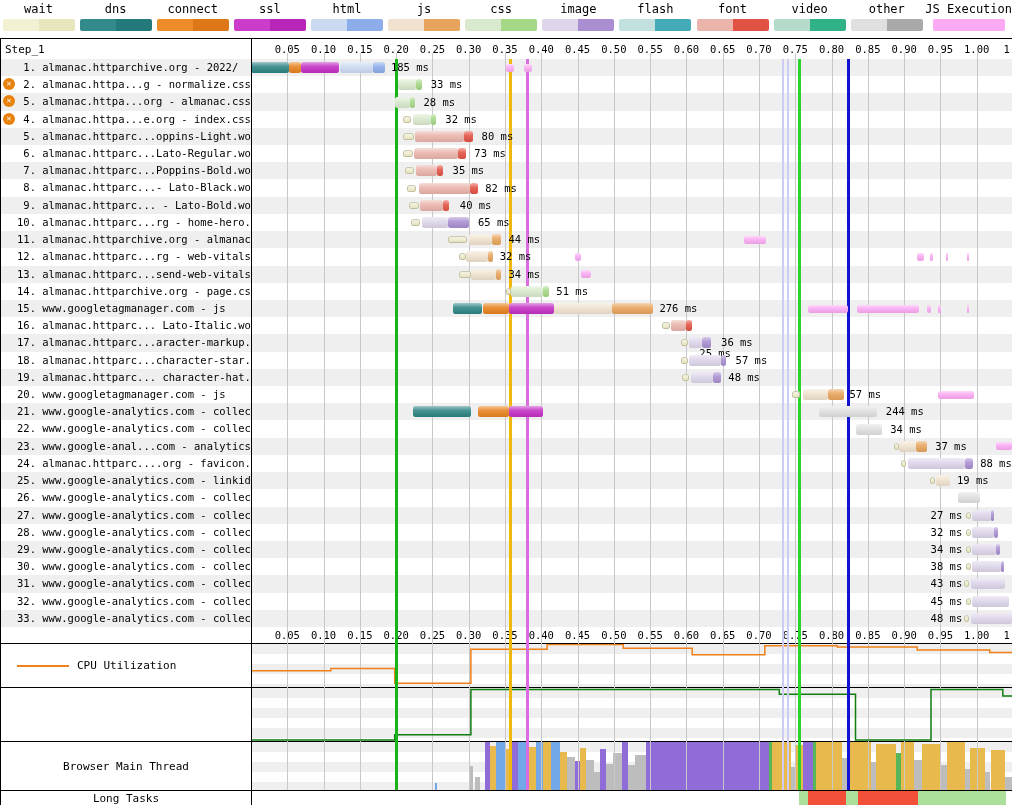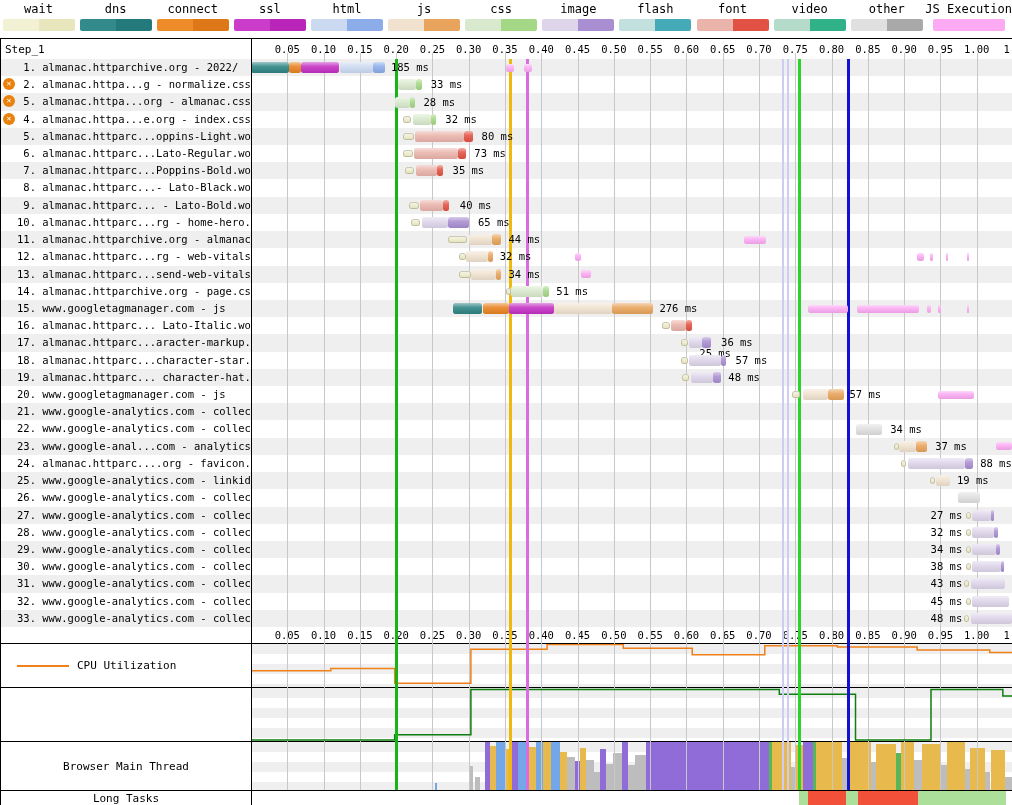--- a/index.html
+++ b/index.html
@@ -310,20 +310,26 @@
           <div class="seg seg-main" style="left: 163.286px; width: 43.5429px; top: 3.10606px; height: 11px; background-color: rgb(234, 180, 171);"></div>
           <div class="seg seg-main" style="left: 206.829px; width: 7.98286px; top: 3.10606px; height: 11px; background-color: rgb(226, 82, 68);"></div>
           <span class="ms-label" style="top: 2.10606px; left: 223.343px;">73 ms</span>
         </div>
         <div style="position: absolute; left: 0px; top: 103.273px; width: 762px; height: 17.2121px;">
           <div class="seg seg-wait" style="left: 153.851px; width: 9.43429px; top: 5.10606px; height: 7px; background-color: rgb(239, 236, 197);"></div>
           <div class="seg seg-main" style="left: 165.463px; width: 20.32px; top: 3.10606px; height: 11px; background-color: rgb(234, 180, 171);"></div>
           <div class="seg seg-main" style="left: 185.783px; width: 5.80571px; top: 3.10606px; height: 11px; background-color: rgb(226, 82, 68);"></div>
           <span class="ms-label" style="top: 2.10606px; left: 201.571px;">35 ms</span>
         </div>
+        <div style="position: absolute; left: 0px; top: 120.485px; width: 762px; height: 17.2121px;">
+          <div class="seg seg-wait" style="left: 156.029px; width: 9.43429px; top: 5.10606px; height: 7px; background-color: rgb(239, 236, 197);"></div>
+          <div class="seg seg-main" style="left: 167.64px; width: 51.5257px; top: 3.10606px; height: 11px; background-color: rgb(234, 180, 171);"></div>
+          <div class="seg seg-main" style="left: 219.166px; width: 7.98286px; top: 3.10606px; height: 11px; background-color: rgb(226, 82, 68);"></div>
+          <span class="ms-label" style="top: 2.10606px; left: 234.229px;">82 ms</span>
+        </div>
         <div style="position: absolute; left: 0px; top: 137.697px; width: 762px; height: 17.2121px;">
           <div class="seg seg-wait" style="left: 158.206px; width: 9.43429px; top: 5.10606px; height: 7px; background-color: rgb(239, 236, 197);"></div>
           <div class="seg seg-main" style="left: 169.091px; width: 22.4971px; top: 3.10606px; height: 11px; background-color: rgb(234, 180, 171);"></div>
           <div class="seg seg-main" style="left: 191.589px; width: 6.53143px; top: 3.10606px; height: 11px; background-color: rgb(226, 82, 68);"></div>
           <span class="ms-label" style="top: 2.10606px; left: 208.829px;">40 ms</span>
         </div>
         <div style="position: absolute; left: 0px; top: 154.909px; width: 762px; height: 17.2121px;">
           <div class="seg seg-wait" style="left: 160.383px; width: 8.70857px; top: 5.10606px; height: 7px; background-color: rgb(239, 236, 197);"></div>
           <div class="seg seg-main" style="left: 170.543px; width: 26.8514px; top: 3.10606px; height: 11px; background-color: rgb(222, 213, 234);"></div>
           <div class="seg seg-main" style="left: 197.394px; width: 20.32px; top: 3.10606px; height: 11px; background-color: rgb(169, 143, 209);"></div>
@@ -396,20 +402,27 @@
           <div class="seg seg-main" style="left: 439.783px; width: 21.7714px; top: 3.10606px; height: 11px; background-color: rgb(222, 213, 234);"></div>
           <div class="seg seg-main" style="left: 461.554px; width: 8.70857px; top: 3.10606px; height: 11px; background-color: rgb(169, 143, 209);"></div>
           <span class="ms-label" style="top: 2.10606px; left: 477.343px;">48 ms</span>
         </div>
         <div style="position: absolute; left: 0px; top: 327.03px; width: 762px; height: 17.2121px;">
           <div class="seg seg-wait" style="left: 540.657px; width: 8.70857px; top: 5.10606px; height: 7px; background-color: rgb(239, 236, 197);"></div>
           <div class="seg seg-main" style="left: 551.543px; width: 25.4px; top: 3.10606px; height: 11px; background-color: rgb(240, 226, 207);"></div>
           <div class="seg seg-main" style="left: 576.943px; width: 15.9657px; top: 3.10606px; height: 11px; background-color: rgb(232, 164, 92);"></div>
           <div class="seg seg-main" style="left: 686.526px; width: 36.2857px; top: 4.60606px; height: 8px; background-color: rgb(251, 170, 243);"></div>
           <span class="ms-label" style="top: 2.10606px; left: 598.537px;">57 ms</span>
+        </div>
+        <div style="position: absolute; left: 0px; top: 344.242px; width: 762px; height: 17.2121px;">
+          <div class="seg seg-main" style="left: 161.834px; width: 58.0571px; top: 3.10606px; height: 11px; background-color: rgb(45, 132, 132);"></div>
+          <div class="seg seg-main" style="left: 227.149px; width: 30.48px; top: 3.10606px; height: 11px; background-color: rgb(232, 130, 31);"></div>
+          <div class="seg seg-main" style="left: 257.629px; width: 34.1086px; top: 3.10606px; height: 11px; background-color: rgb(195, 47, 195);"></div>
+          <div class="seg seg-main" style="left: 567.509px; width: 58.7829px; top: 3.10606px; height: 11px; background-color: rgb(224, 224, 224);"></div>
+          <span class="ms-label" style="top: 2.10606px; left: 634.823px;">244 ms</span>
         </div>
         <div style="position: absolute; left: 0px; top: 361.455px; width: 762px; height: 17.2121px;">
           <div class="seg seg-main" style="left: 604.52px; width: 26.8514px; top: 3.10606px; height: 11px; background-color: rgb(224, 224, 224);"></div>
           <span class="ms-label" style="top: 2.10606px; left: 639.177px;">34 ms</span>
         </div>
         <div style="position: absolute; left: 0px; top: 378.667px; width: 762px; height: 17.2121px;">
           <div class="seg seg-wait" style="left: 642.983px; width: 5.08px; top: 5.10606px; height: 7px; background-color: rgb(239, 236, 197);"></div>
           <div class="seg seg-main" style="left: 648.063px; width: 17.4171px; top: 3.10606px; height: 11px; background-color: rgb(240, 226, 207);"></div>
           <div class="seg seg-main" style="left: 665.48px; width: 10.8857px; top: 3.10606px; height: 11px; background-color: rgb(232, 164, 92);"></div>
           <div class="seg seg-main" style="left: 744.583px; width: 15.9657px; top: 4.60606px; height: 8px; background-color: rgb(251, 170, 243);"></div>

